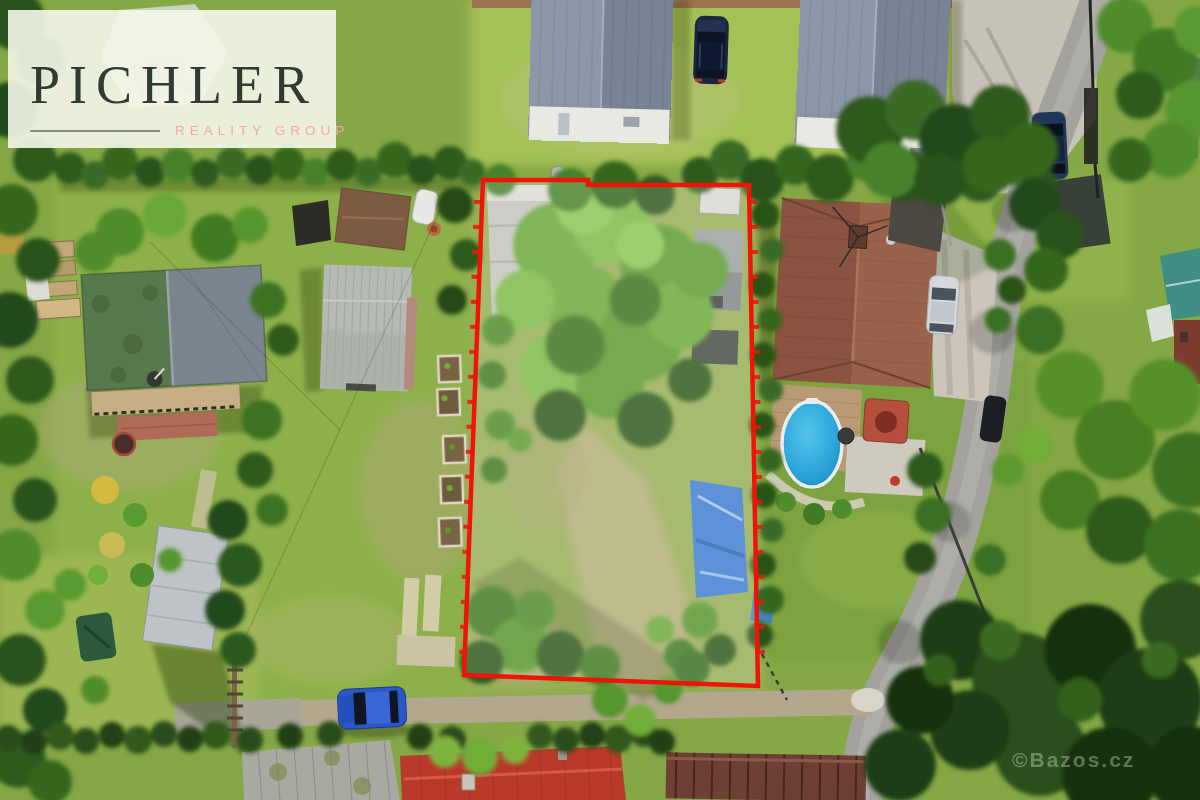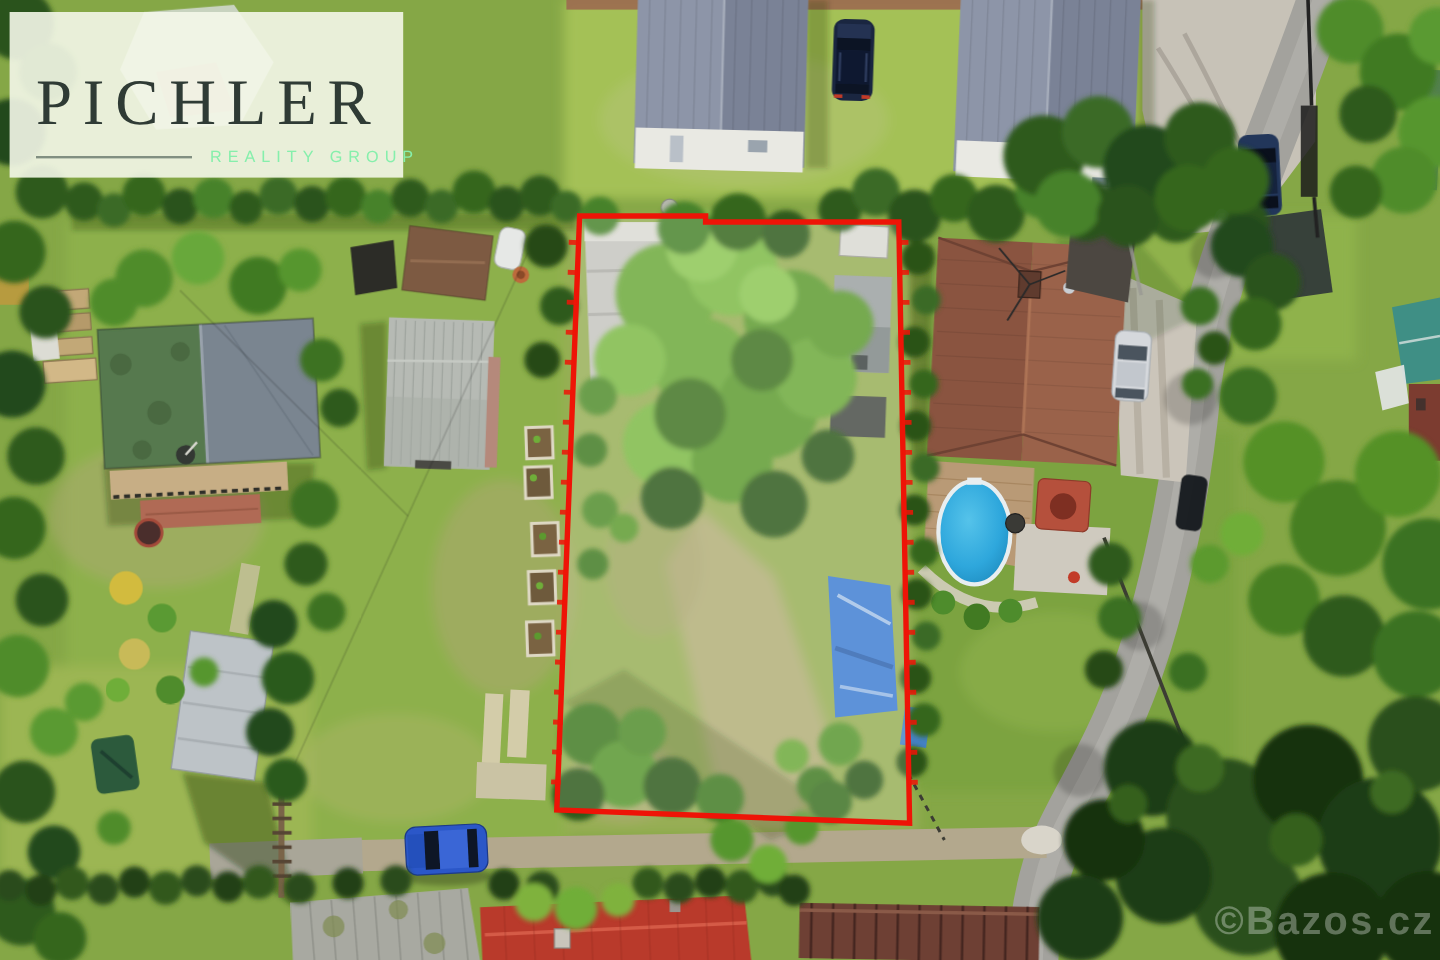--- a/index.html
+++ b/index.html
@@ -9,23 +9,23 @@
   
   .logo{position:absolute;left:8px;top:10px;width:328px;height:138px;
         background:rgba(244,247,233,0.9);display:flex;flex-direction:column;
         justify-content:flex-end;box-sizing:border-box;padding:6px 20px 10px 22px;}
   .logo .brand{font-family:"Liberation Serif","DejaVu Serif",serif;
         font-size:54px;line-height:1.05;letter-spacing:9px;color:#2f3b35;
         font-weight:500;white-space:nowrap;}
   .logo .row{display:flex;align-items:center;margin-top:9px;}
   .logo .rule{flex:0 0 130px;height:2px;background:#5f6f64;opacity:.75;}
   .logo .tagline{margin-left:15px;font-size:13.5px;letter-spacing:5px;
-        color:#86efac;white-space:nowrap;}
+        color:#fca5a5;white-space:nowrap;}
   
-  .watermark{position:absolute;left:1012px;top:748px;font-size:33px;
+  .watermark{position:absolute;left:1012px;top:748px;font-size:21px;
         letter-spacing:2px;color:rgba(255,255,255,0.32);white-space:nowrap;
         font-weight:bold;}
 </style>
 </head>
 <body>
 
 <div class="stage">
 <svg viewBox="0 0 1200 800" width="1200" height="800" preserveAspectRatio="none">
   <defs>
     <filter id="soft" x="-20%" y="-20%" width="140%" height="140%">

